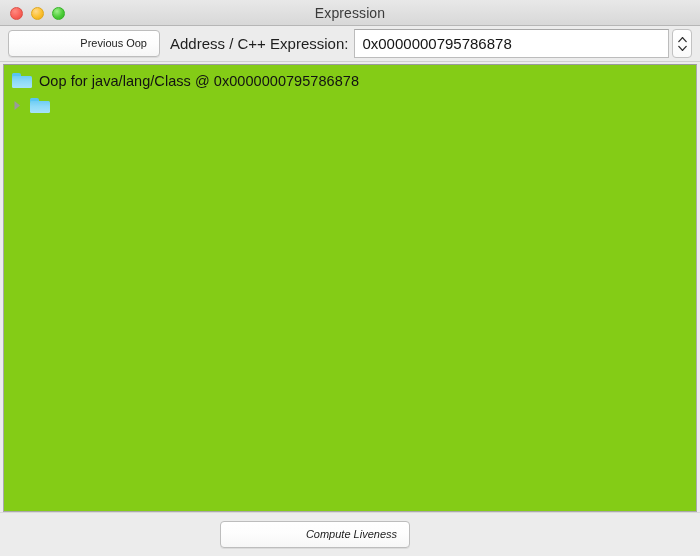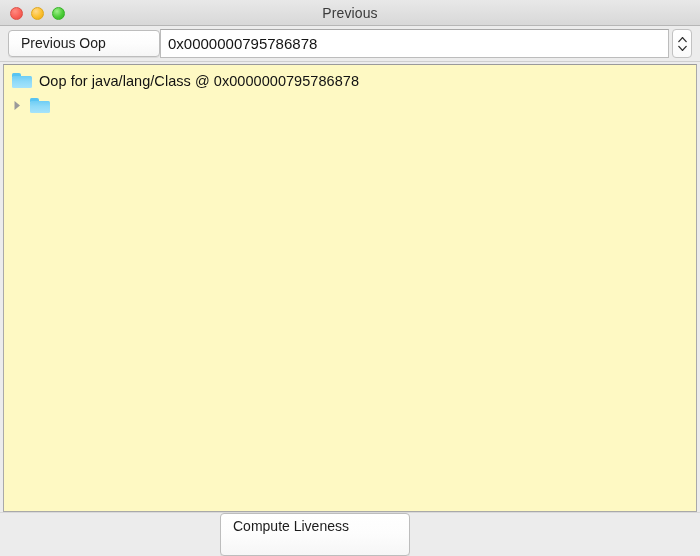--- a/index.html
+++ b/index.html
@@ -69,30 +69,30 @@
     min-height: 36px;
     background: #ececec;
     display: flex;
     align-items: center;
     padding: 0 8px;
     box-sizing: border-box;
     border-bottom: 1px solid #cfcfcf;
   }
   .btn {
     font-family: "Liberation Sans", sans-serif;
-    font-size: 14px;
+    font-size: 11px;
     color: #1c1c1c;
     background: linear-gradient(to bottom, #ffffff 0%, #fdfdfd 48%, #f6f6f6 100%);
     border: 1px solid #bdbdbd;
     border-radius: 4px;
     box-shadow: 0 1px 0 rgba(0,0,0,0.07);
     padding: 0 12px;
     height: 27px;
     line-height: 25px;
-    text-align: left;
+    text-align: right;
     cursor: default;
     white-space: nowrap;
     box-sizing: border-box;
   }
   .btn-prev-oop {
     width: 152px;
     margin-left: 0px;
   }
   .field-label {
     font-size: 15px;
@@ -136,21 +136,21 @@
     align-items: center;
     justify-content: center;
     cursor: default;
   }
   .stepper svg { display: block; }
 
   
   .content {
     flex: 1;
     margin: 2px 3px 0 3px;
-    background: #fef9c3;
+    background: #84cc16;
     border: 1px solid #a9a9a9;
     border-top-color: #9a9a9a;
     box-sizing: border-box;
     overflow: hidden;
     position: relative;
   }
   .tree {
     padding-top: 3px;
   }
   .tree-row {
@@ -211,41 +211,43 @@
     min-height: 44px;
     background: #ececec;
     border-top: 1px solid #d9d9d9;
     display: flex;
     align-items: center;
     justify-content: center;
     box-sizing: border-box;
   }
   .btn-compute {
     width: 190px;
-    height: 43px;
+    height: 27px;
     line-height: 25px;
     margin-left: -70px;
+    font-style: italic;
   }
 </style>
 </head>
 <body>
 
 <div class="window">
 
   <div class="titlebar">
     <div class="traffic">
       <div class="light close"></div>
       <div class="light min"></div>
       <div class="light max"></div>
     </div>
-    <div class="window-title">Previous</div>
+    <div class="window-title">Expression</div>
   </div>
 
   <div class="toolbar">
     <div class="btn btn-prev-oop">Previous Oop</div>
+    <div class="field-label">Address / C++ Expression:</div>
     <div class="addr-wrap">
       <div class="addr-field" placeholder="">0x0000000795786878</div>
       <div class="stepper">
         <svg width="11" height="16" viewBox="0 0 11 16" aria-hidden="true">
           <path d="M5.5 1.6 L9.2 5.6" stroke="#2b2b2b" stroke-width="1.3" fill="none" stroke-linecap="round"></path>
           <path d="M5.5 1.6 L1.8 5.6" stroke="#2b2b2b" stroke-width="1.3" fill="none" stroke-linecap="round"></path>
           <path d="M5.5 14.4 L9.2 10.4" stroke="#2b2b2b" stroke-width="1.3" fill="none" stroke-linecap="round"></path>
           <path d="M5.5 14.4 L1.8 10.4" stroke="#2b2b2b" stroke-width="1.3" fill="none" stroke-linecap="round"></path>
         </svg>
       </div>

